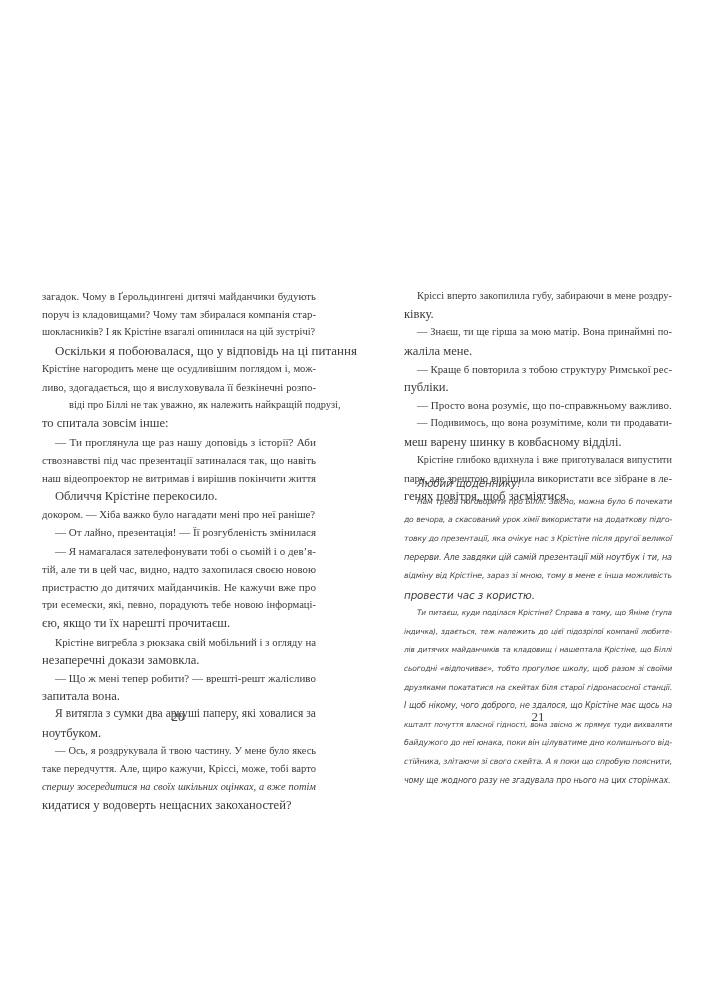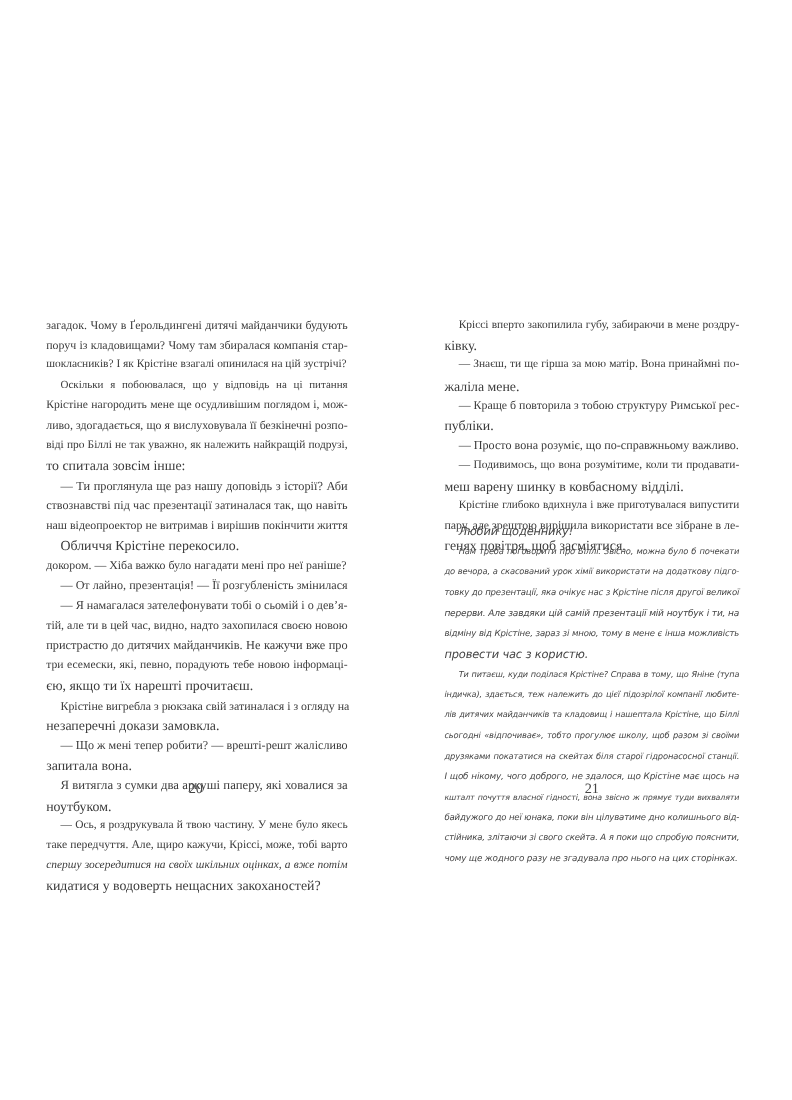--- a/index.html
+++ b/index.html
@@ -60,37 +60,37 @@
 </head>
 <body>
 
 <div class="spread">
 
   <div class="page page-left">
     <div class="col" id="left-col">
         <div class="line" style="font-size: 10.8px;">загадок. Чому в Ґерольдингені дитячі майданчики будують</div>
         <div class="line" style="font-size: 10.8px;">поруч із кладовищами? Чому там збиралася компанія стар-</div>
         <div class="line last" style="font-size: 10.4px;">шокласників? І як Крістіне взагалі опинилася на цій зустрічі?</div>
-        <div class="line indent" style="font-size: 10px;">Оскільки я побоювалася, що у відповідь на ці питання</div>
+        <div class="line indent" style="font-size: 13px;">Оскільки я побоювалася, що у відповідь на ці питання</div>
         <div class="line" style="font-size: 10.6px;">Крістіне нагородить мене ще осудливішим поглядом і, мож-</div>
         <div class="line" style="font-size: 10.8px;">ливо, здогадається, що я вислуховувала її безкінечні розпо-</div>
-        <div class="line" style="font-size: 10.4px;">віді про Біллі не так уважно, як належить найкращій подрузі,</div>
+        <div class="line" style="font-size: 10.4px; margin-left: 27px;">віді про Біллі не так уважно, як належить найкращій подрузі,</div>
         <div class="line last">то спитала зовсім інше:</div>
         <div class="line indent" style="font-size: 11.2px;">— Ти проглянула ще раз нашу доповідь з історії? Аби</div>
         <div class="line" style="font-size: 11px;">ствознавстві під час презентації затиналася так, що навіть</div>
         <div class="line" style="font-size: 10.8px;">наш відеопроектор не витримав і вирішив покінчити життя</div>
         <div class="line indent last">Обличчя Крістіне перекосило.</div>
         <div class="line last" style="font-size: 10.8px;">докором. — Хіба важко було нагадати мені про неї раніше?</div>
         <div class="line indent" style="font-size: 11px;">— От лайно, презентація! — Її розгубленість змінилася</div>
         <div class="line indent" style="font-size: 11px;">— Я намагалася зателефонувати тобі о сьомій і о дев’я-</div>
         <div class="line" style="font-size: 10.8px;">тій, але ти в цей час, видно, надто захопилася своєю новою</div>
         <div class="line" style="font-size: 11.2px;">пристрастю до дитячих майданчиків. Не кажучи вже про</div>
         <div class="line" style="font-size: 10.6px;">три есемески, які, певно, порадують тебе новою інформаці-</div>
         <div class="line last">єю, якщо ти їх нарешті прочитаєш.</div>
-        <div class="line indent" style="font-size: 10.8px;">Крістіне вигребла з рюкзака свій затиналася і з огляду на</div>
+        <div class="line indent" style="font-size: 10.8px;">Крістіне вигребла з рюкзака свій мобільний і з огляду на</div>
         <div class="line last">незаперечні докази замовкла.</div>
         <div class="line indent" style="font-size: 11px;">— Що ж мені тепер робити? — врешті-решт жалісливо</div>
         <div class="line last">запитала вона.</div>
         <div class="line indent" style="font-size: 11.6px;">Я витягла з сумки два аркуші паперу, які ховалися за</div>
         <div class="line last">ноутбуком.</div>
         <div class="line indent" style="font-size: 10.4px;">— Ось, я роздрукувала й твою частину. У мене було якесь</div>
         <div class="line" style="font-size: 10.6px;">таке передчуття. Але, щиро кажучи, Кріссі, може, тобі варто</div>
         <div class="line" style="font-size: 10.4px; font-style: italic;">спершу зосередитися на своїх шкільних оцінках, а вже потім</div>
         <div class="line last">кидатися у водоверть нещасних закоханостей?</div>
       </div>

